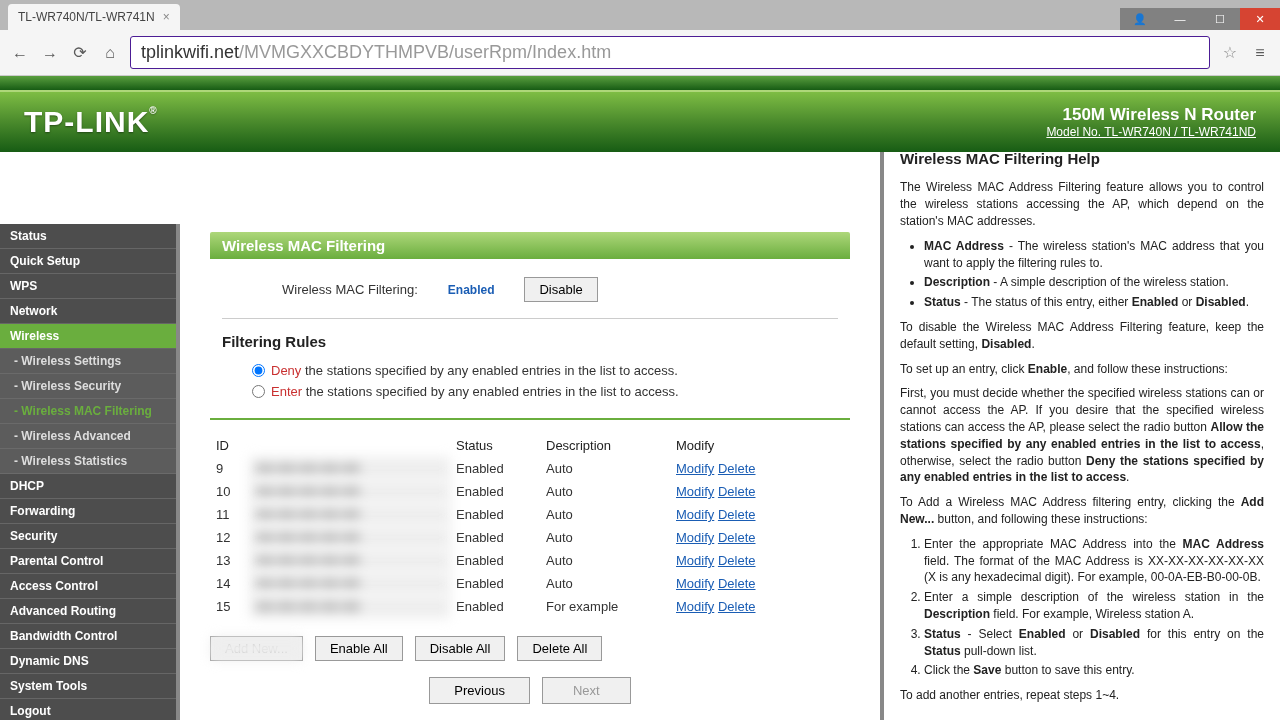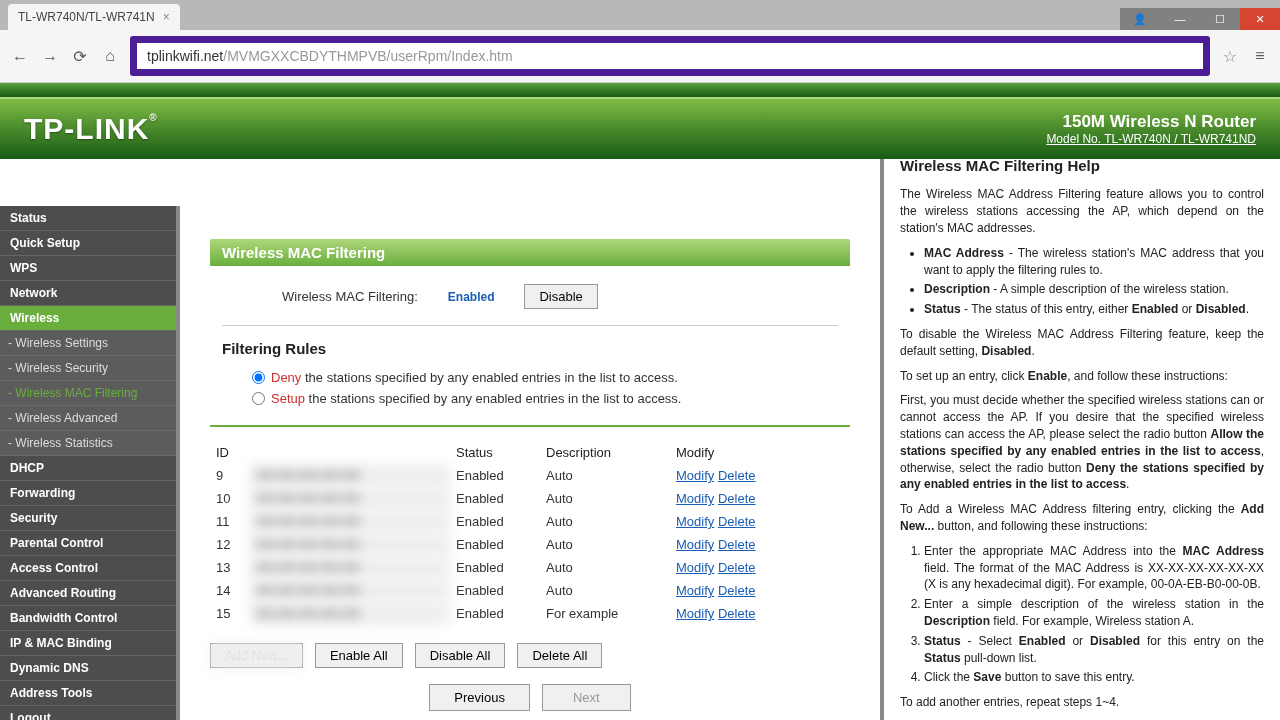--- a/index.html
+++ b/index.html
@@ -11,40 +11,40 @@
 .tab { background: #f5f5f5; border-radius: 4px 4px 0 0; padding: 6px 10px; display: flex; align-items: center; gap: 8px; max-width: 180px; font-size: 12px; color: #444; }
 .tab-close { color: #888; cursor: pointer; }
 .win-controls { margin-left: auto; display: flex; }
 .win-btn { width: 40px; height: 22px; display: flex; align-items: center; justify-content: center; color: #fff; font-size: 11px; }
 .win-user { background: #818181; }
 .win-min { background: #818181; }
 .win-max { background: #818181; }
 .win-close { background: #d64432; }
 .addr-bar { background: #f5f5f5; display: flex; align-items: center; padding: 6px 10px; gap: 10px; border-bottom: 1px solid #ccc; }
 .nav-btn { width: 20px; height: 20px; display: flex; align-items: center; justify-content: center; color: #5a5a5a; cursor: pointer; font-size: 16px; }
-.url-field { flex: 1; background: #fff; border: 7px solid #4c1d95; border-radius: 3px; padding: 5px 10px; font-size: 14px; color: #333; }
+.url-field { flex: 1; background: #fff; border: 1px solid #4c1d95; border-radius: 3px; padding: 5px 10px; font-size: 18px; color: #333; }
 .url-field .url-path { color: #999; }
 .star-icon { color: #888; font-size: 16px; }
 
 
 .page { display: flex; flex-direction: column; height: calc(720px - 72px); background: #000; }
 .top-stripe { height: 14px; background: linear-gradient(to bottom, #5a9f3f 0%, #175c14 100%); }
 .header { background: linear-gradient(to bottom, #7ebd44 0%, #4a8a2c 50%, #175c14 100%); height: 62px; display: flex; align-items: center; padding: 0 24px; color: #fff; border-top: 2px solid #aed77a; }
 .logo { font-family: Arial, sans-serif; font-size: 30px; font-weight: bold; letter-spacing: 1px; color: #fff; text-shadow: 0 1px 2px rgba(0,0,0,0.4); }
 .logo sup { font-size: 10px; vertical-align: top; }
 .router-title { margin-left: auto; text-align: right; }
 .router-title .r1 { font-size: 17px; font-weight: bold; }
 .router-title .r2 { font-size: 12px; text-decoration: underline; }
 
 .content { display: flex; flex: 1; background: #fff; overflow: hidden; align-items: flex-end; }
 .sidebar { width: 180px; background: #fff; border-right: 4px solid #888; overflow-y: auto; }
 .sidebar a { display: block; padding: 5px 10px; color: #fff; text-decoration: none; font-size: 12px; cursor: pointer; }
 .sidebar .top-item { background: #4d4d4d; border-bottom: 1px solid #666; font-weight: bold; }
 .sidebar .top-item.active { background: #6aae3e; }
-.sidebar .sub-item { background: #5c5c5c; border-bottom: 1px solid #6a6a6a; color: #ddd; padding-left: 8px; font-weight: normal;}
+.sidebar .sub-item { background: #5c5c5c; border-bottom: 1px solid #6a6a6a; color: #ddd; padding-left: 14px; font-weight: bold;}
 .sidebar .sub-item.active { color: #6aae3e; }
 
 .main { flex: 1; overflow-y: scroll; padding: 16px 30px 20px 30px; margin-top: 15px; }
 .section-hdr { background: linear-gradient(to bottom, #aed77a, #6aae3e); color: #fff; font-weight: bold; font-size: 15px; padding: 5px 12px; border-radius: 2px 2px 0 0; }
 .section { border-bottom: 2px solid #6aae3e; padding: 16px 12px; }
 .section hr { border: none; border-top: 1px solid #ccc; margin: 14px 0; }
 .label { color: #333; font-size: 13px; }
 .enabled-txt { color: #1a5db4; font-weight: bold; }
 .btn { background: #f0f0f0; border: 1px solid #999; padding: 4px 14px; font-size: 13px; cursor: pointer; }
 .filtering-row { display: flex; align-items: center; gap: 30px; padding: 2px 60px; }
@@ -125,44 +125,43 @@
       <a class="sub-item active">- Wireless MAC Filtering</a>
       <a class="sub-item">- Wireless Advanced</a>
       <a class="sub-item">- Wireless Statistics</a>
       <a class="top-item">DHCP</a>
       <a class="top-item">Forwarding</a>
       <a class="top-item">Security</a>
       <a class="top-item">Parental Control</a>
       <a class="top-item">Access Control</a>
       <a class="top-item">Advanced Routing</a>
       <a class="top-item">Bandwidth Control</a>
-      <a class="top-item">IP &amp; MAC Binding</a>
       <a class="top-item">Dynamic DNS</a>
-      <a class="top-item">Address Tools</a>
+      <a class="top-item">System Tools</a>
       <a class="top-item">Logout</a>
     </div>
 
     <div class="main">
       <div class="section-hdr">Wireless MAC Filtering</div>
 
       <div class="section">
         <div class="filtering-row">
           <span class="label">Wireless MAC Filtering:</span>
           <span class="enabled-txt">Enabled</span>
           <button class="btn">Disable</button>
         </div>
         <hr>
         <div class="rules-title">Filtering Rules</div>
         <div class="radio-row">
           <input type="radio" name="rule" checked="" style="">
           <span><span class="rword">Deny</span><span> the stations specified by any enabled entries in the list to access.</span></span>
         </div>
         <div class="radio-row">
           <input type="radio" name="rule" style="">
-          <span><span class="rword">Setup</span><span> the stations specified by any enabled entries in the list to access.</span></span>
+          <span><span class="rword">Enter</span><span> the stations specified by any enabled entries in the list to access.</span></span>
         </div>
       </div>
 
       <table>
         <tbody>
             <tr>
           <th style="width:40px">ID</th>
           <th style="width:200px"></th>
           <th style="width:90px">Status</th>
           <th style="width:130px">Description</th>

